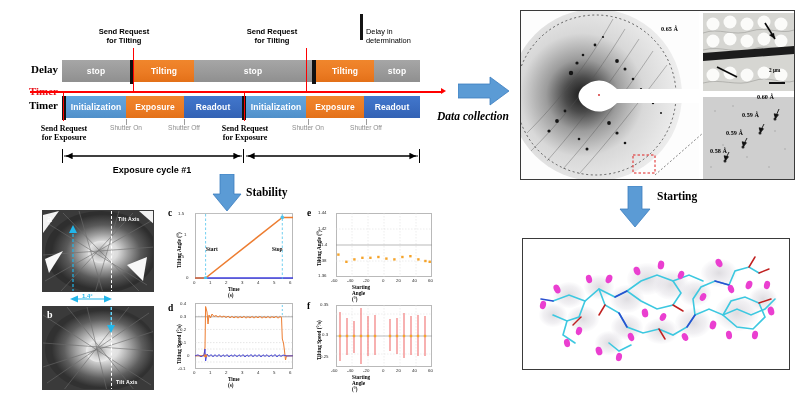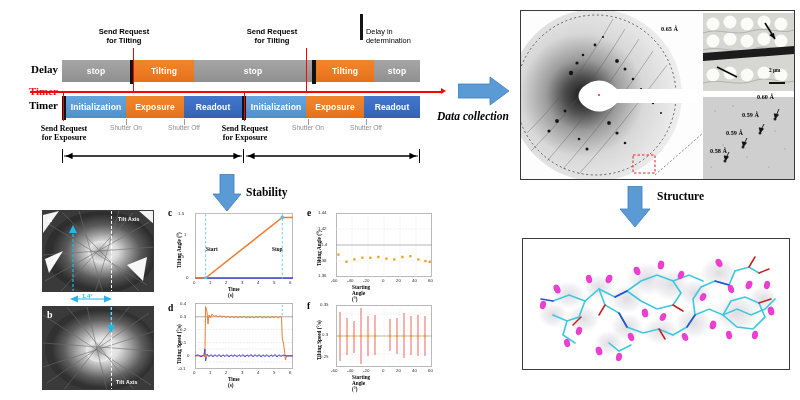--- a/index.html
+++ b/index.html
@@ -134,37 +134,38 @@
       </marker>
       <marker id="ahs" markerWidth="7" markerHeight="7" refX="6" refY="3" orient="auto">
         <path d="M0,0 L6,3 L0,6 z" fill="#000"></path>
       </marker>
     </defs>
     <line x1="2" y1="5" x2="178" y2="5" stroke="#000" stroke-width="1.1" marker-end="url(#ah)"></line>
     <line x1="180" y1="5" x2="4" y2="5" stroke="#000" stroke-width="1.1" marker-end="url(#ahs)"></line>
     <line x1="184" y1="5" x2="354" y2="5" stroke="#000" stroke-width="1.1" marker-end="url(#ah)"></line>
     <line x1="356" y1="5" x2="186" y2="5" stroke="#000" stroke-width="1.1" marker-end="url(#ahs)"></line>
   </svg>
+  <div class="abs cycle" style="left:72px;top:165px;width:160px;">Exposure cycle #1</div>
 </div>
 
 <svg class="abs" style="left:212px;top:174px;" width="30" height="38">
   <polygon points="8,0 22,0 22,20 29,20 15,37 1,20 8,20" fill="#5B9BD5" stroke="#3C7EBF" stroke-width="0.8"></polygon>
 </svg>
 <div class="abs steptxt" style="left:246px;top:186px;">Stability</div>
 
 <svg class="abs" style="left:458px;top:76px;" width="52" height="30">
   <polygon points="0,8 32,8 32,1 51,15 32,29 32,22 0,22" fill="#5B9BD5" stroke="#3C7EBF" stroke-width="0.8"></polygon>
 </svg>
 <div class="abs steptxt" style="left:437px;top:110px;font-style:italic;">Data collection</div>
 
 <svg class="abs" style="left:619px;top:186px;" width="32" height="42">
   <polygon points="9,0 23,0 23,23 31,23 16,41 1,23 9,23" fill="#5B9BD5" stroke="#3C7EBF" stroke-width="0.8"></polygon>
 </svg>
 <div class="abs steptxt" style="left:657px;top:190px;width:110px;">
-  <div>Structure</div>
+  <div>Starting</div>
 </div>
 
 <div class="abs framed" style="left:42px;top:210px;width:112px;height:82px;overflow:hidden;">
   <svg width="112" height="82">
     <defs>
       <radialGradient id="ga" cx="52%" cy="50%" r="46%">
         <stop offset="0%" stop-color="#efefef"></stop>
           <stop offset="28%" stop-color="#dcdcdc"></stop>
         <stop offset="48%" stop-color="#9e9e9e"></stop>
           <stop offset="72%" stop-color="#5a5a5a"></stop>

